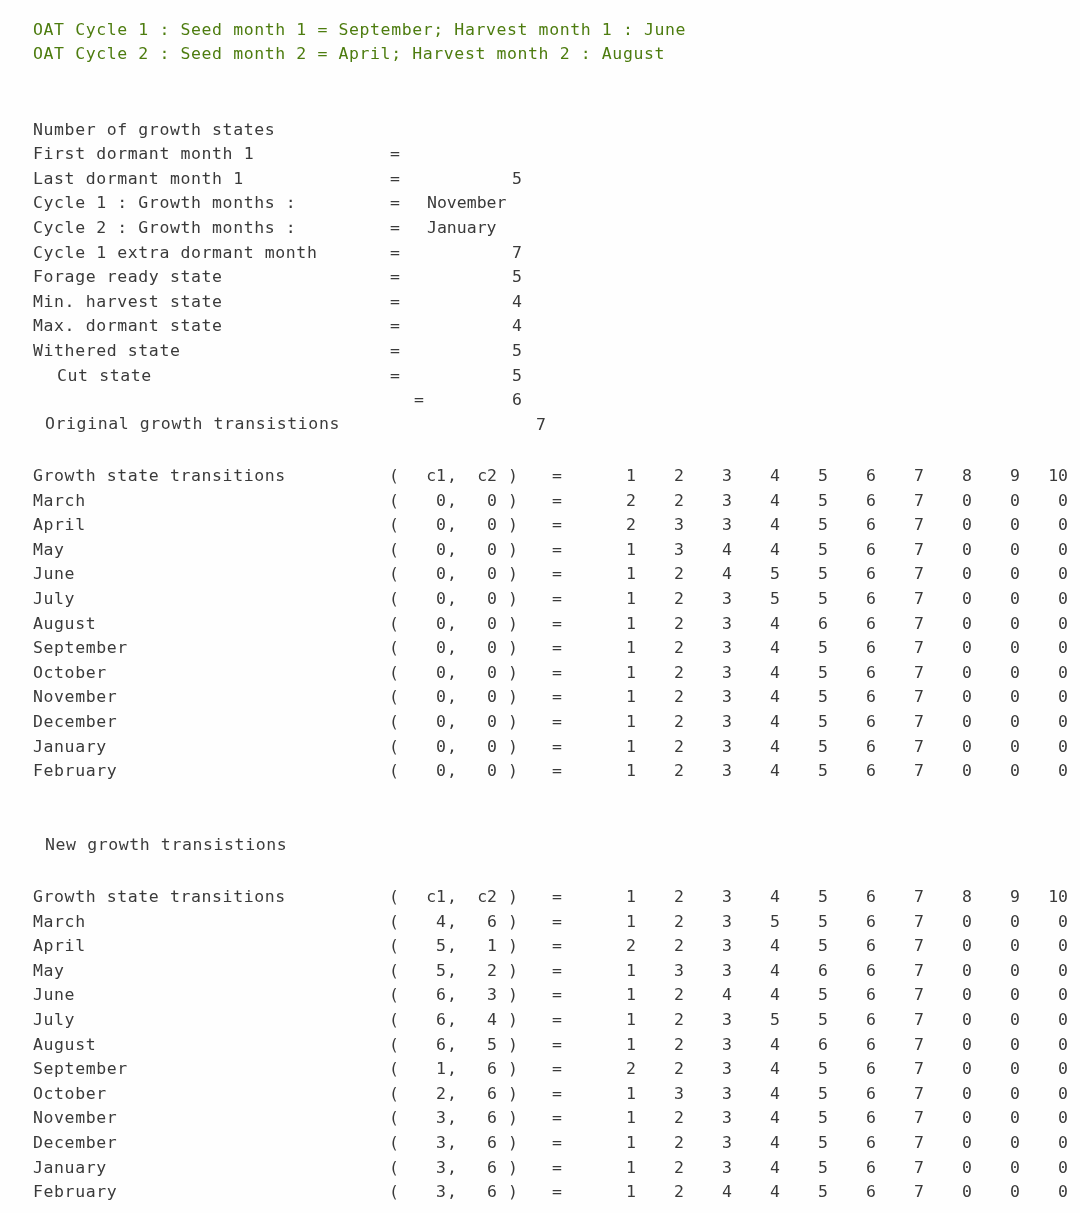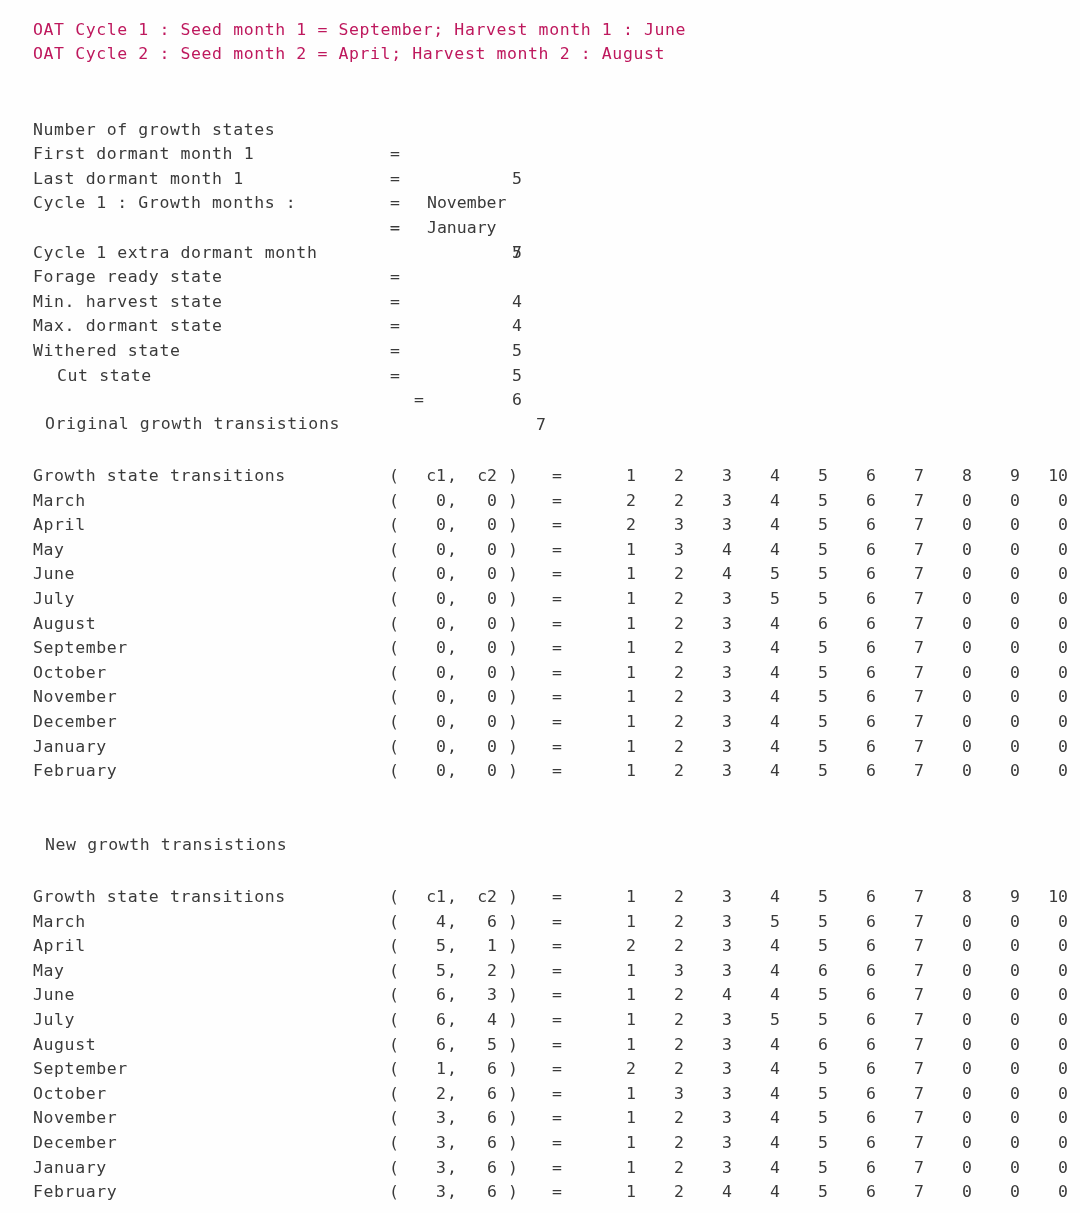--- a/index.html
+++ b/index.html
@@ -24,21 +24,21 @@
   }
   
   .ln {
     position: absolute;
     left: 33px;
     white-space: pre;
     font-size: 16.5px;
     line-height: 24.6px;
     letter-spacing: 0.6px;
     font-family: "DejaVu Sans Mono", "Liberation Mono", monospace;
-    color: #be185d;
+    color: #4d7c0f;
   }
   .cycle-block .ln { left: 33px; }
 
   
   .param-row {
     position: absolute;
     left: 0;
     width: 1080px;
     height: 24.6px;
     font-size: 16.5px;
@@ -174,20 +174,21 @@
       <span class="param-val-txt">January</span>
     </div>
 
     <div class="param-row" style="top:166.8px;">
       <span class="param-label">Cycle 1 : Growth months :</span>
       <span class="param-eq">=</span>
       <span class="param-val-num">7</span>
     </div>
 
     <div class="param-row" style="top:191.4px;">
+      <span class="param-label">Cycle 2 : Growth months :</span>
       <span class="param-eq">=</span>
       <span class="param-val-num">5</span>
     </div>
 
     <div class="param-row" style="top:216px;">
       <span class="param-label">Cycle 1 extra dormant month</span>
       <span class="param-eq">=</span>
       <span class="param-val-num">4</span>
     </div>
 

